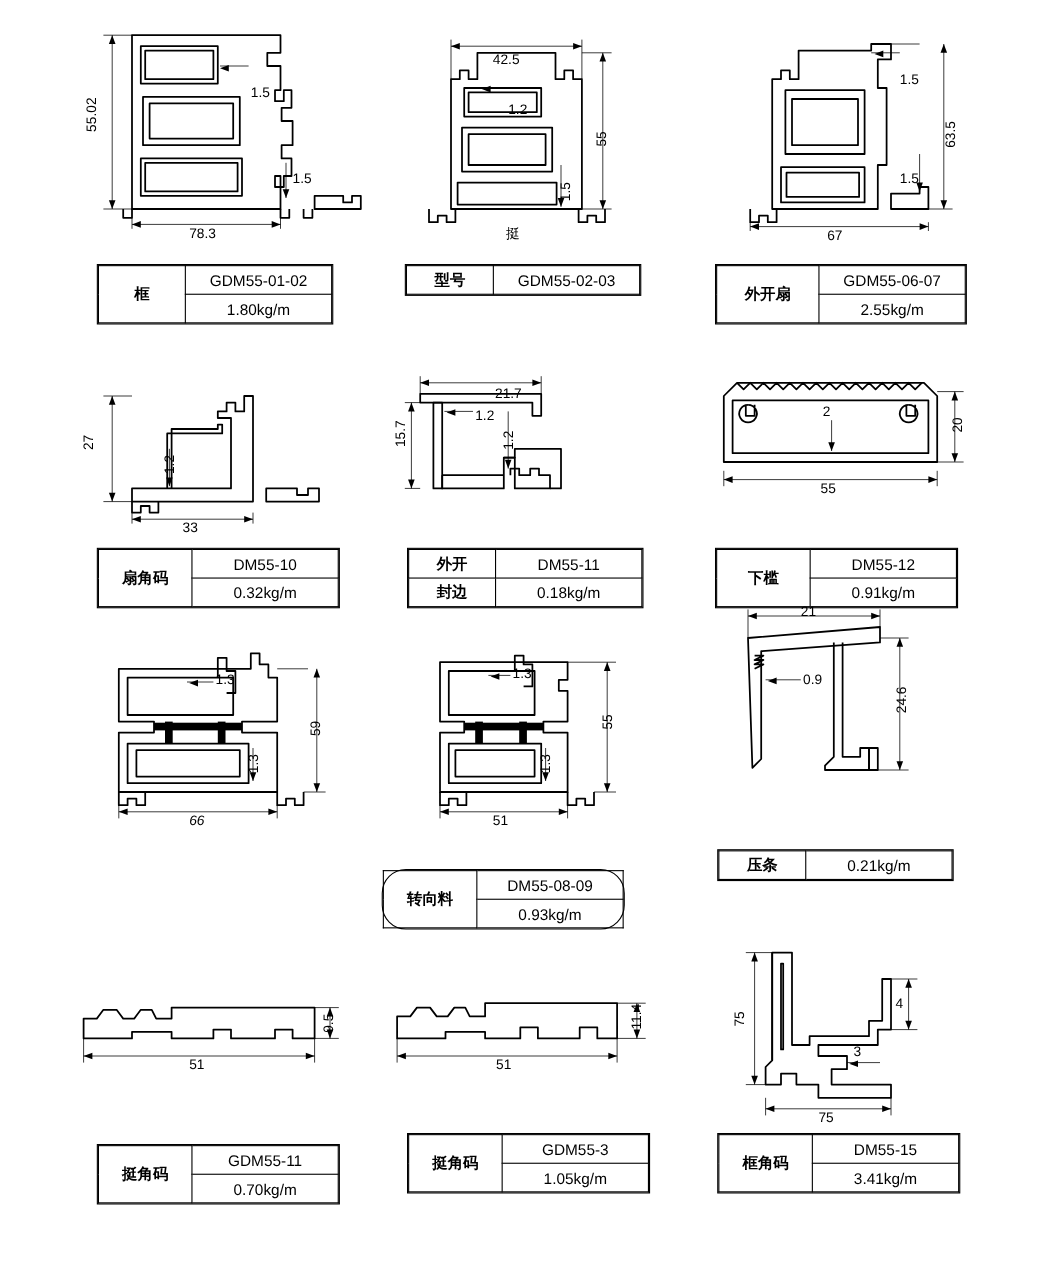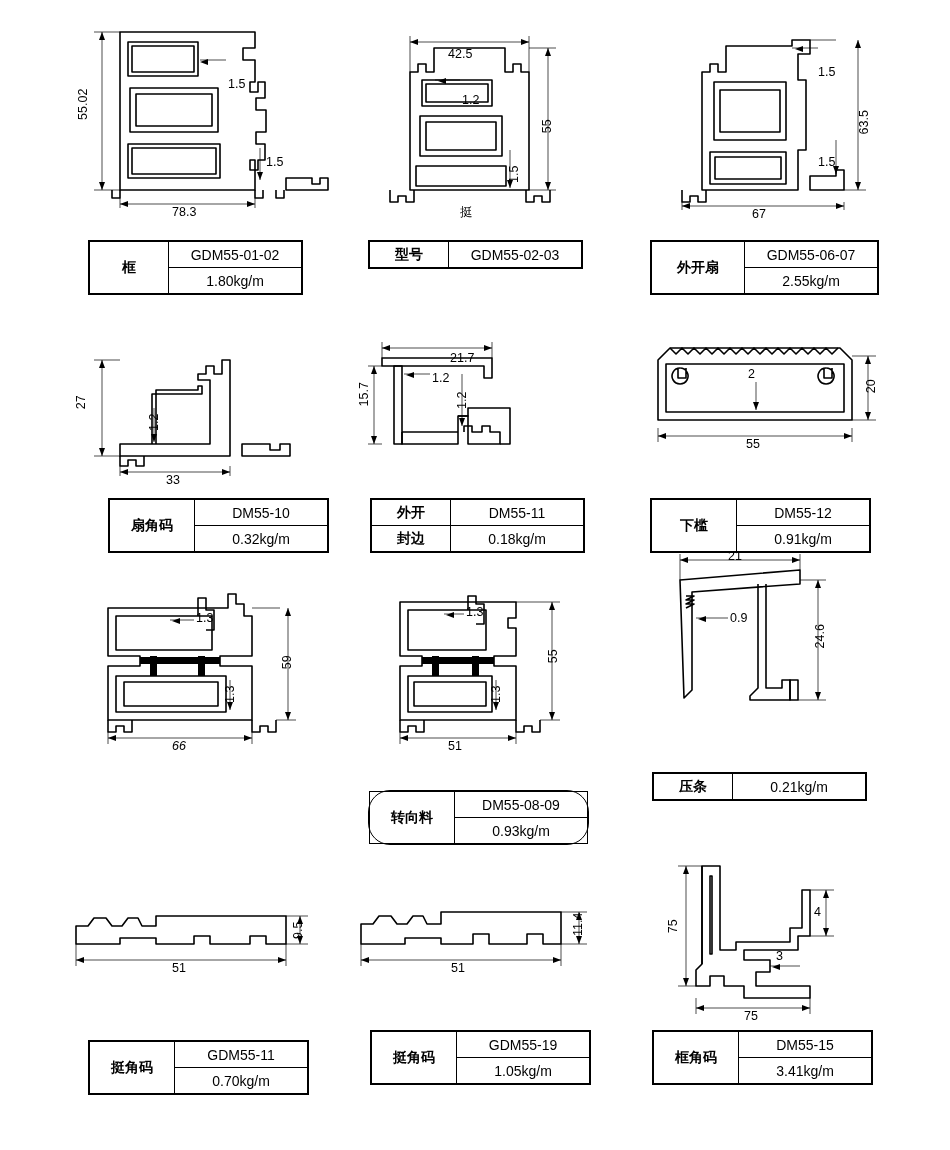--- a/index.html
+++ b/index.html
@@ -233,21 +233,21 @@
         <polygon points="22,126 19,118 25,118"></polygon>
         <polygon points="40,142 48,139 48,145"></polygon>
         <polygon points="150,142 142,139 142,145"></polygon>
         <polygon points="74,112 71,104 77,104"></polygon>
       </g>
     </svg>
     <div class="dim v" style="left:-6px;top:66px;">27</div>
     <div class="dim v" style="left:66px;top:86px;">1.2</div>
     <div class="dim" style="left:86px;top:144px;">33</div>
   </div>
-  <div class="spec" style="left:88px;top:498px;margin-left:20px;">
+  <div class="spec" style="left:88px;top:498px;">
     <table>
       <tbody>
           <tr>
             <td class="k" rowspan="2" style="width:72px;">扇角码</td>
           <td class="v">DM55-10</td>
           </tr>
       <tr>
             <td class="v">0.32kg/m</td>
           </tr>
     </tbody>
@@ -428,21 +428,21 @@
         <polygon points="156,158 148,155 148,161"></polygon>
         <polygon points="86,35 94,32 94,38"></polygon>
         <polygon points="136,130 133,122 139,122"></polygon>
       </g>
     </svg>
     <div class="dim" style="left:106px;top:26px;">1.3</div>
     <div class="dim v" style="left:186px;top:70px;">55</div>
     <div class="dim v" style="left:128px;top:108px;">1.3</div>
     <div class="dim" style="left:88px;top:160px;">51</div>
   </div>
-  <div class="spec" style="left:368px;top:790px;border-radius:22px;">
+  <div class="spec" style="left:347px;top:790px;border-radius:22px;">
     <table>
       <tbody>
           <tr>
             <td class="k" rowspan="2" style="width:72px;">转向料</td>
           <td class="v">DM55-08-09</td>
           </tr>
       <tr>
             <td class="v">0.93kg/m</td>
           </tr>
     </tbody>
@@ -554,21 +554,21 @@
       </g>
     </svg>
     <div class="dim v" style="left:222px;top:38px;">11.4</div>
     <div class="dim" style="left:106px;top:82px;">51</div>
   </div>
   <div class="spec" style="left:370px;top:1030px;">
     <table>
       <tbody>
           <tr>
             <td class="k" rowspan="2" style="width:72px;">挺角码</td>
-          <td class="v">GDM55-19</td>
+          <td class="v">GDM55-3</td>
           </tr>
       <tr>
             <td class="v">1.05kg/m</td>
           </tr>
     </tbody>
       </table>
   </div>
 
   <div class="cell" style="left:650px;top:850px;">
     <svg width="250" height="170" viewBox="0 0 250 170">

